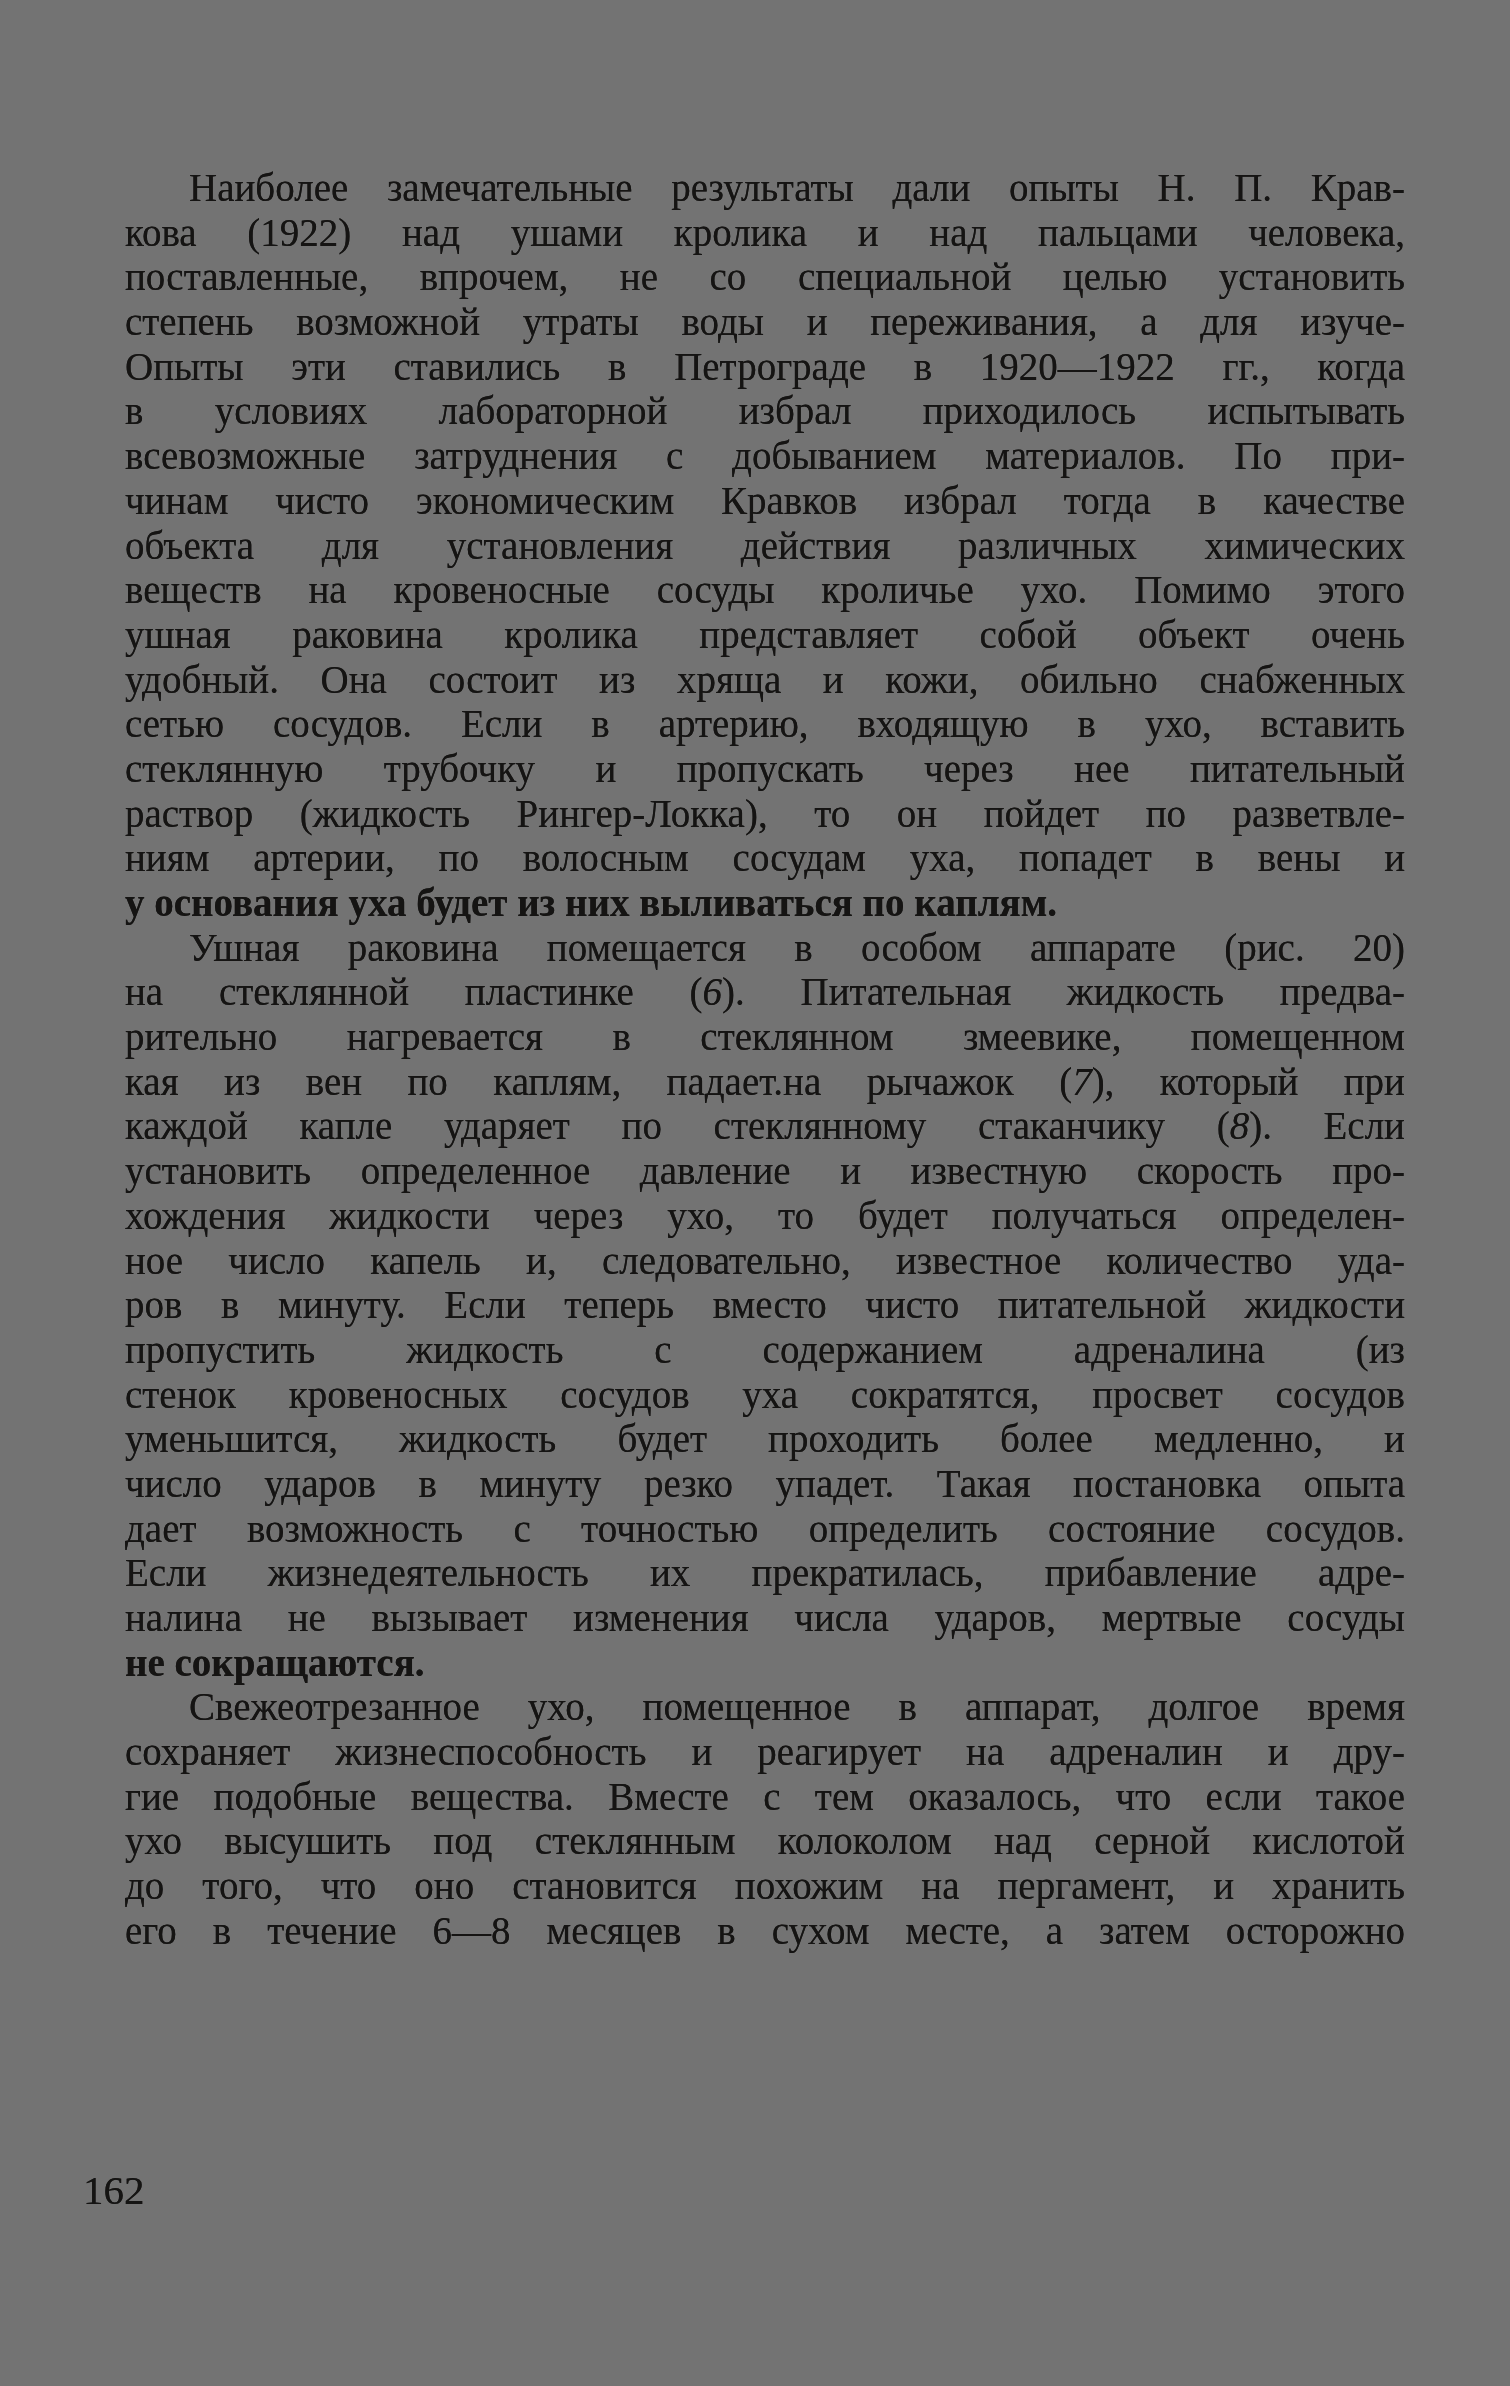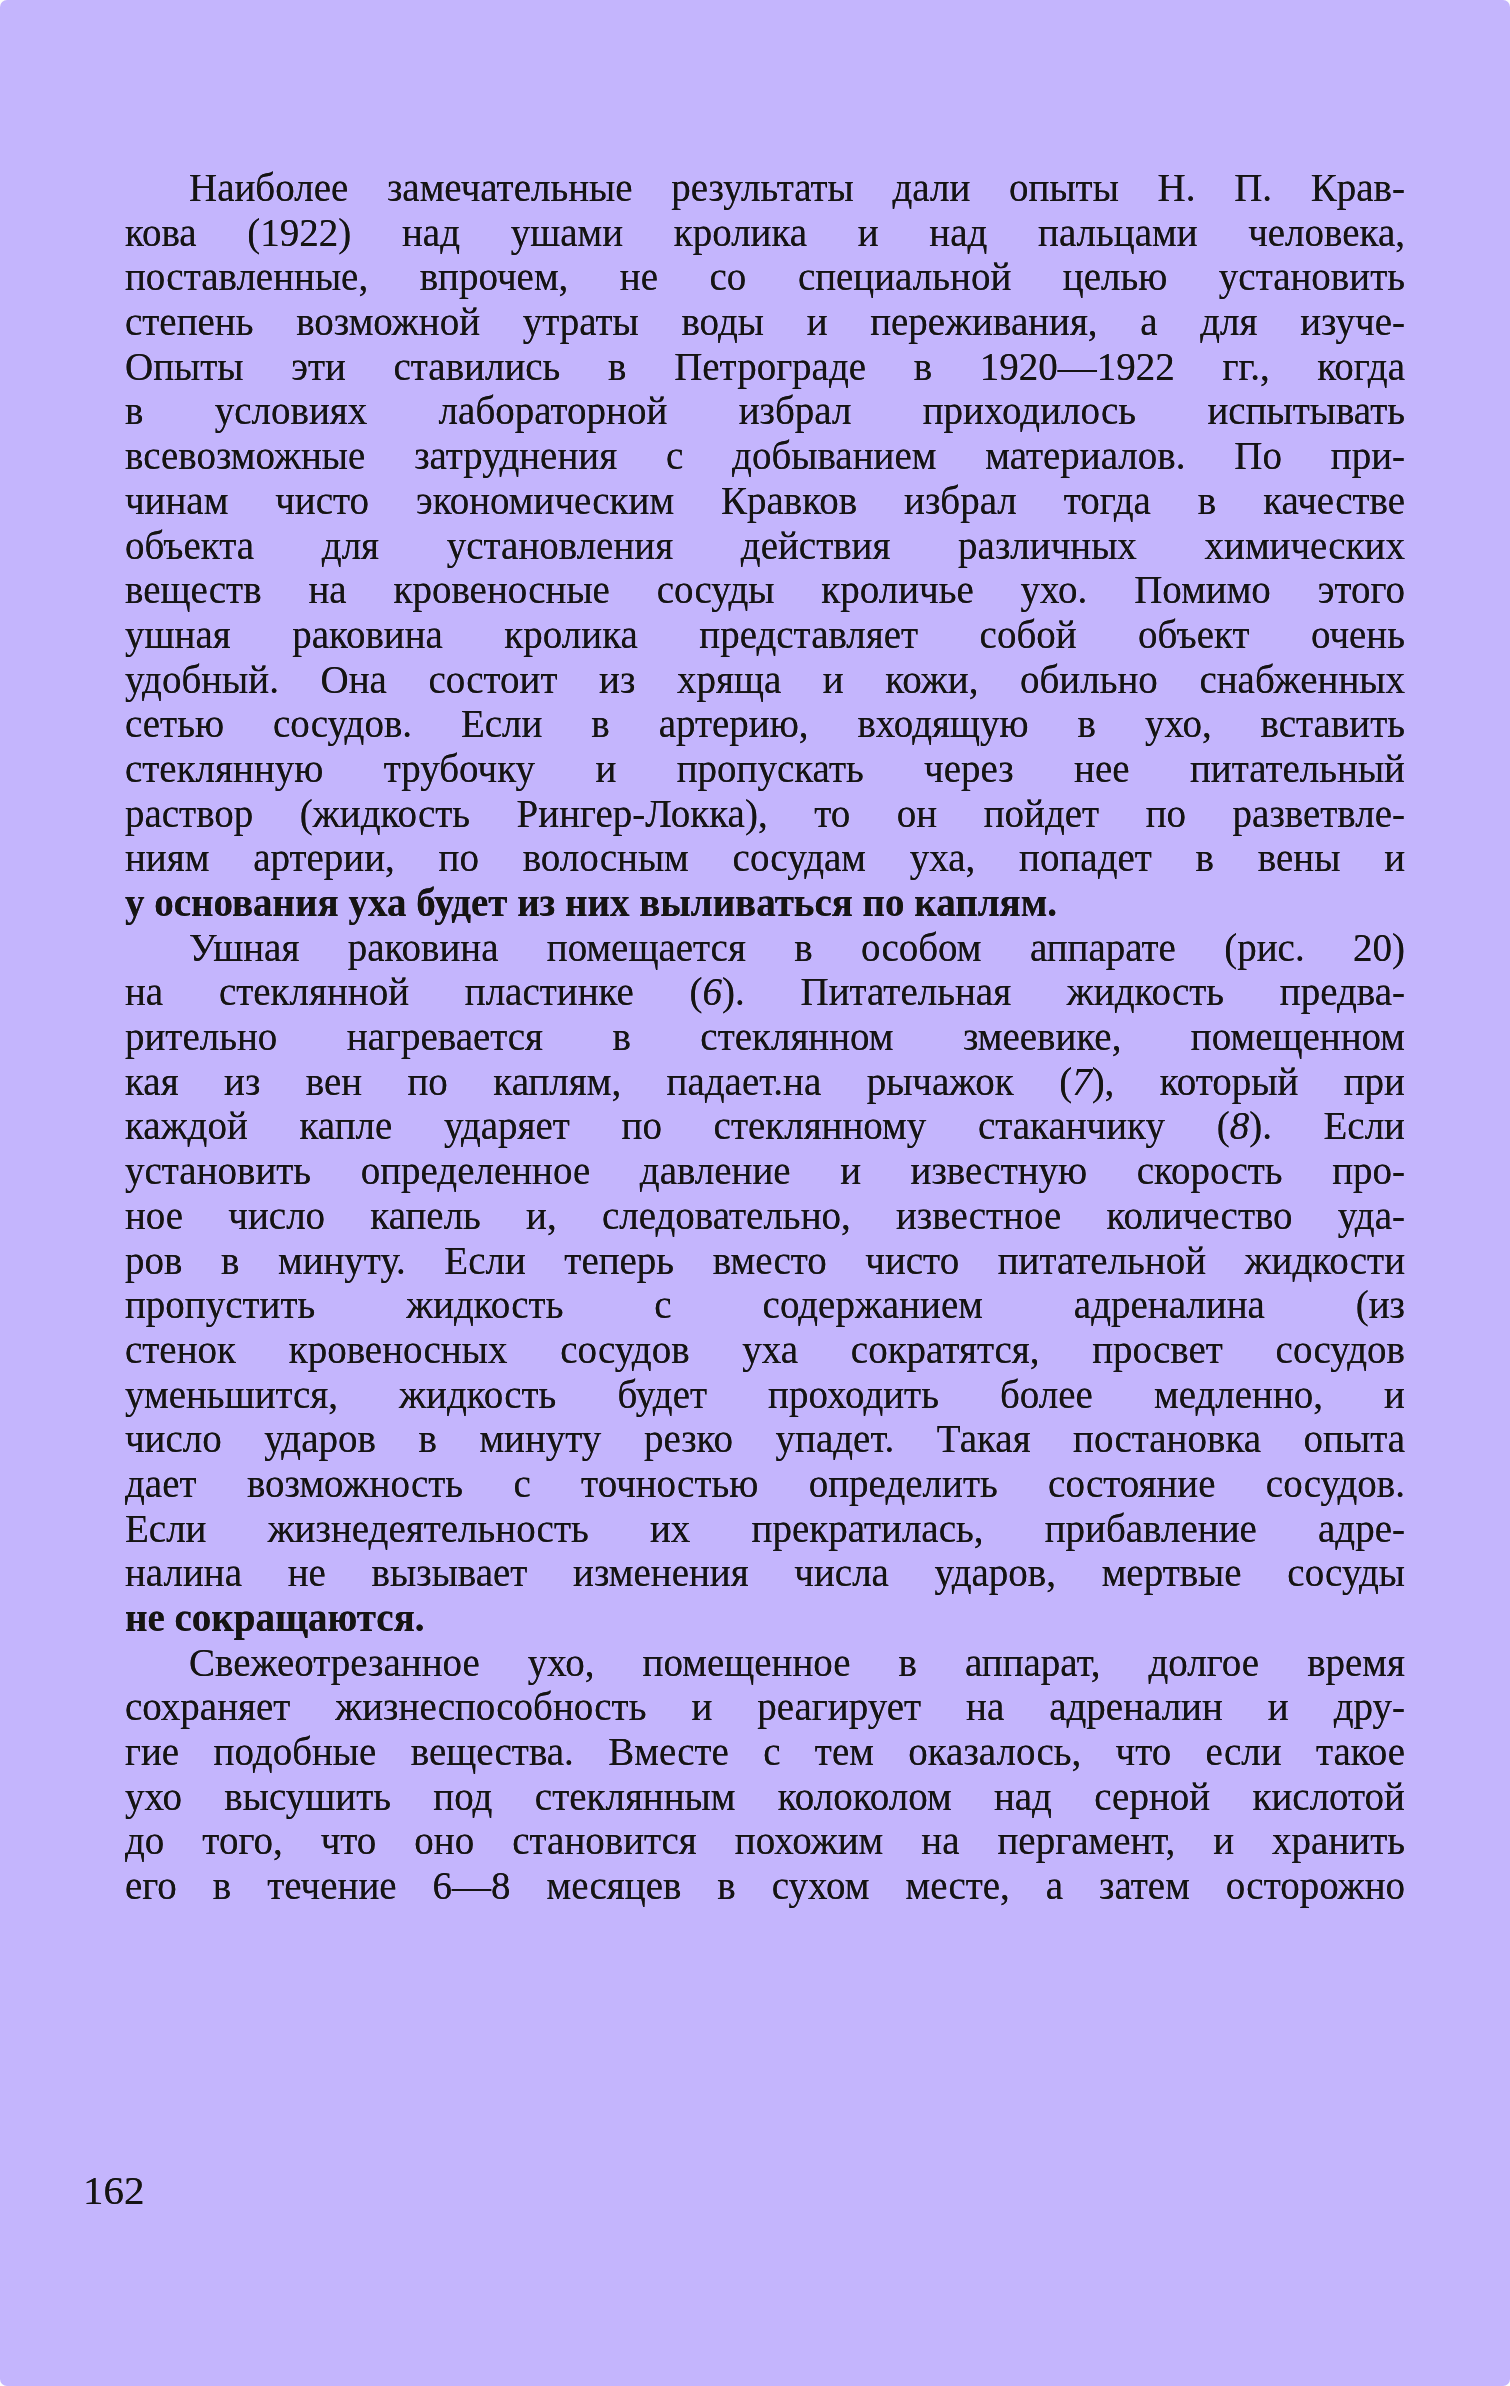--- a/index.html
+++ b/index.html
@@ -11,22 +11,21 @@
     height: 2386px;
     position: relative;
     background: #fdfdfb;
     font-family: "Liberation Serif", "DejaVu Serif", serif;
     color: #151413;
     overflow: hidden;
   }
   .scan-page {
     position: absolute;
     inset: 0;
-    background: #c4b5fd;
-    border-radius: 7px;
+    background: #737373;
   }
   .text-block {
     position: absolute;
     left: 125px;
     top: 166px;
     width: 1280px;
   }
   .paragraph {
     margin: 0;
     padding: 0;
@@ -83,20 +82,21 @@
         <div class="line"><span>ниям артерии, по волосным сосудам уха, попадет в вены и</span></div>
         <div class="line last"><span>у основания уха будет из них выливаться по каплям.</span></div>
       </div>
       <div class="paragraph">
         <div class="line indent"><span>Ушная раковина помещается в особом аппарате (рис. 20)</span></div>
         <div class="line"><span>на стеклянной пластинке (</span><i>6</i><span>). Питательная жидкость предва-</span></div>
         <div class="line"><span>рительно нагревается в стеклянном змеевике, помещенном</span></div>
         <div class="line"><span>кая из вен по каплям, падает.на рычажок (</span><i>7</i><span>), который при</span></div>
         <div class="line"><span>каждой капле ударяет по стеклянному стаканчику (</span><i>8</i><span>). Если</span></div>
         <div class="line"><span>установить определенное давление и известную скорость про-</span></div>
+        <div class="line"><span>хождения жидкости через ухо, то будет получаться определен-</span></div>
         <div class="line"><span>ное число капель и, следовательно, известное количество уда-</span></div>
         <div class="line"><span>ров в минуту. Если теперь вместо чисто питательной жидкости</span></div>
         <div class="line"><span>пропустить жидкость с содержанием адреналина (из</span></div>
         <div class="line"><span>стенок кровеносных сосудов уха сократятся, просвет сосудов</span></div>
         <div class="line"><span>уменьшится, жидкость будет проходить более медленно, и</span></div>
         <div class="line"><span>число ударов в минуту резко упадет. Такая постановка опыта</span></div>
         <div class="line"><span>дает возможность с точностью определить состояние сосудов.</span></div>
         <div class="line"><span>Если жизнедеятельность их прекратилась, прибавление адре-</span></div>
         <div class="line"><span>налина не вызывает изменения числа ударов, мертвые сосуды</span></div>
         <div class="line last"><span>не сокращаются.</span></div>

